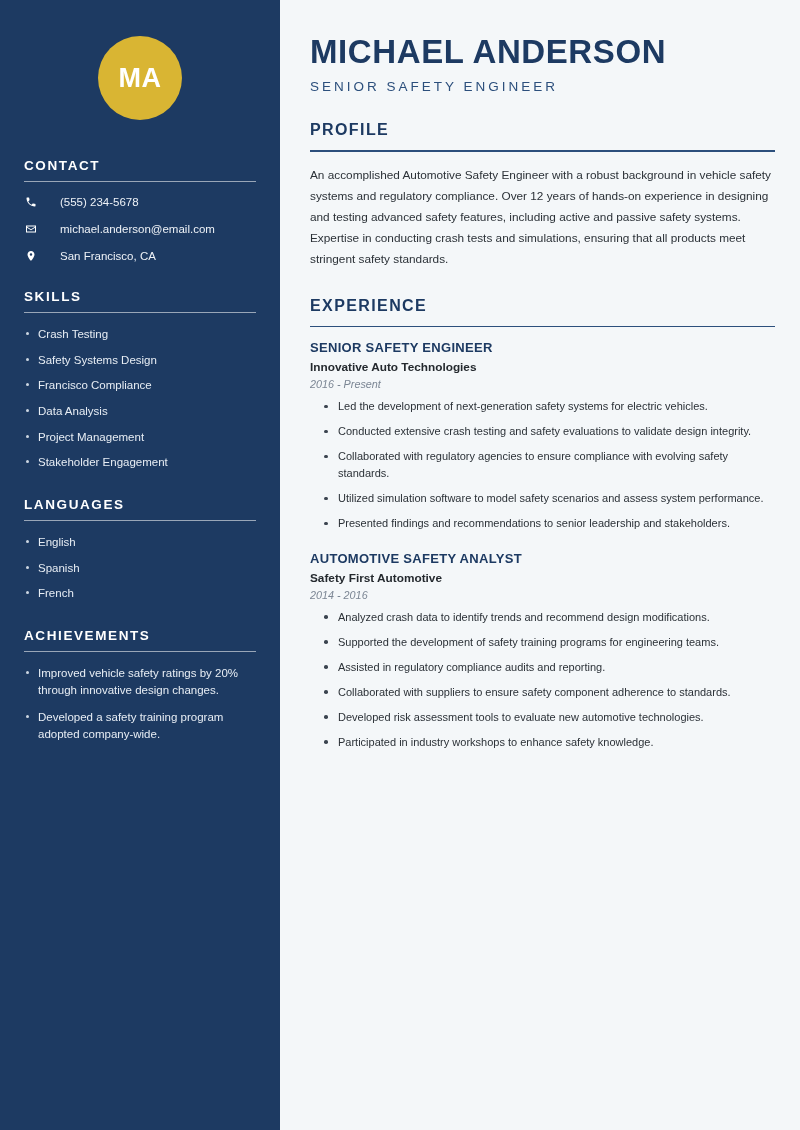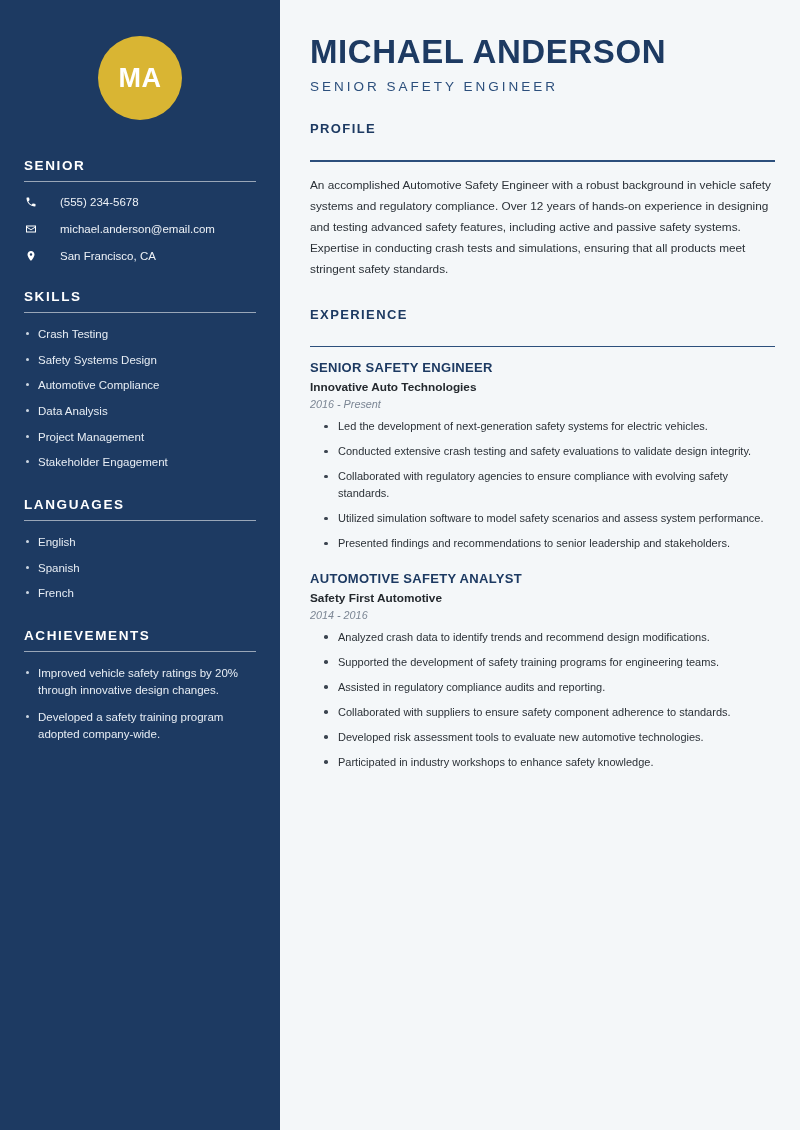--- a/index.html
+++ b/index.html
@@ -118,25 +118,25 @@
   }
   .role {
     font-size:13.5px;
     letter-spacing:3px;
     color:#2c4f7c;
     margin-top:9px;
   }
 
   .main-section { margin-top:27px; }
   .main-heading {
-    font-size:13px;
+    font-size:16px;
     font-weight:bold;
     letter-spacing:1.4px;
     color:#1d3a62;
-    padding-bottom:24px;
+    padding-bottom:11px;
   }
   .main-rule {
     height:1.5px;
     background:#2c4f7c;
     margin-bottom:13px;
   }
 
   .profile-text {
     font-size:11.8px;
     line-height:1.78;
@@ -189,21 +189,21 @@
 
   <aside class="sidebar">
 
     <div class="avatar-wrap">
       <div class="avatar">
         <span>MA</span>
       </div>
     </div>
 
     <section class="side-section">
-      <div class="side-heading">SENIOR</div>
+      <div class="side-heading">CONTACT</div>
       <div class="side-rule"></div>
 
       <div class="contact-row">
         <span class="ico">
           <svg viewBox="0 0 24 24">
               <path d="M6.6 10.8c1.4 2.8 3.8 5.1 6.6 6.6l2.2-2.2c.3-.3.7-.4 1-.2 1.2.4 2.4.6 3.6.6.6 0 1 .4 1 1V20c0 .6-.4 1-1 1C10.6 21 3 13.4 3 4c0-.6.4-1 1-1h3.5c.6 0 1 .4 1 1 0 1.3.2 2.5.6 3.6.1.4 0 .8-.2 1l-2.3 2.2z"></path>
             </svg>
         </span>
         <span>(555) 234-5678</span>
       </div>
@@ -226,21 +226,21 @@
         <span>San Francisco, CA</span>
       </div>
     </section>
 
     <section class="side-section">
       <div class="side-heading">SKILLS</div>
       <div class="side-rule"></div>
       <ul class="side-list tight">
         <li>Crash Testing</li>
         <li>Safety Systems Design</li>
-        <li>Automotive Compliance</li>
+        <li>Francisco Compliance</li>
         <li>Data Analysis</li>
         <li>Project Management</li>
         <li>Stakeholder Engagement</li>
       </ul>
     </section>
 
     <section class="side-section">
       <div class="side-heading">LANGUAGES</div>
       <div class="side-rule"></div>
       <ul class="side-list tight">

